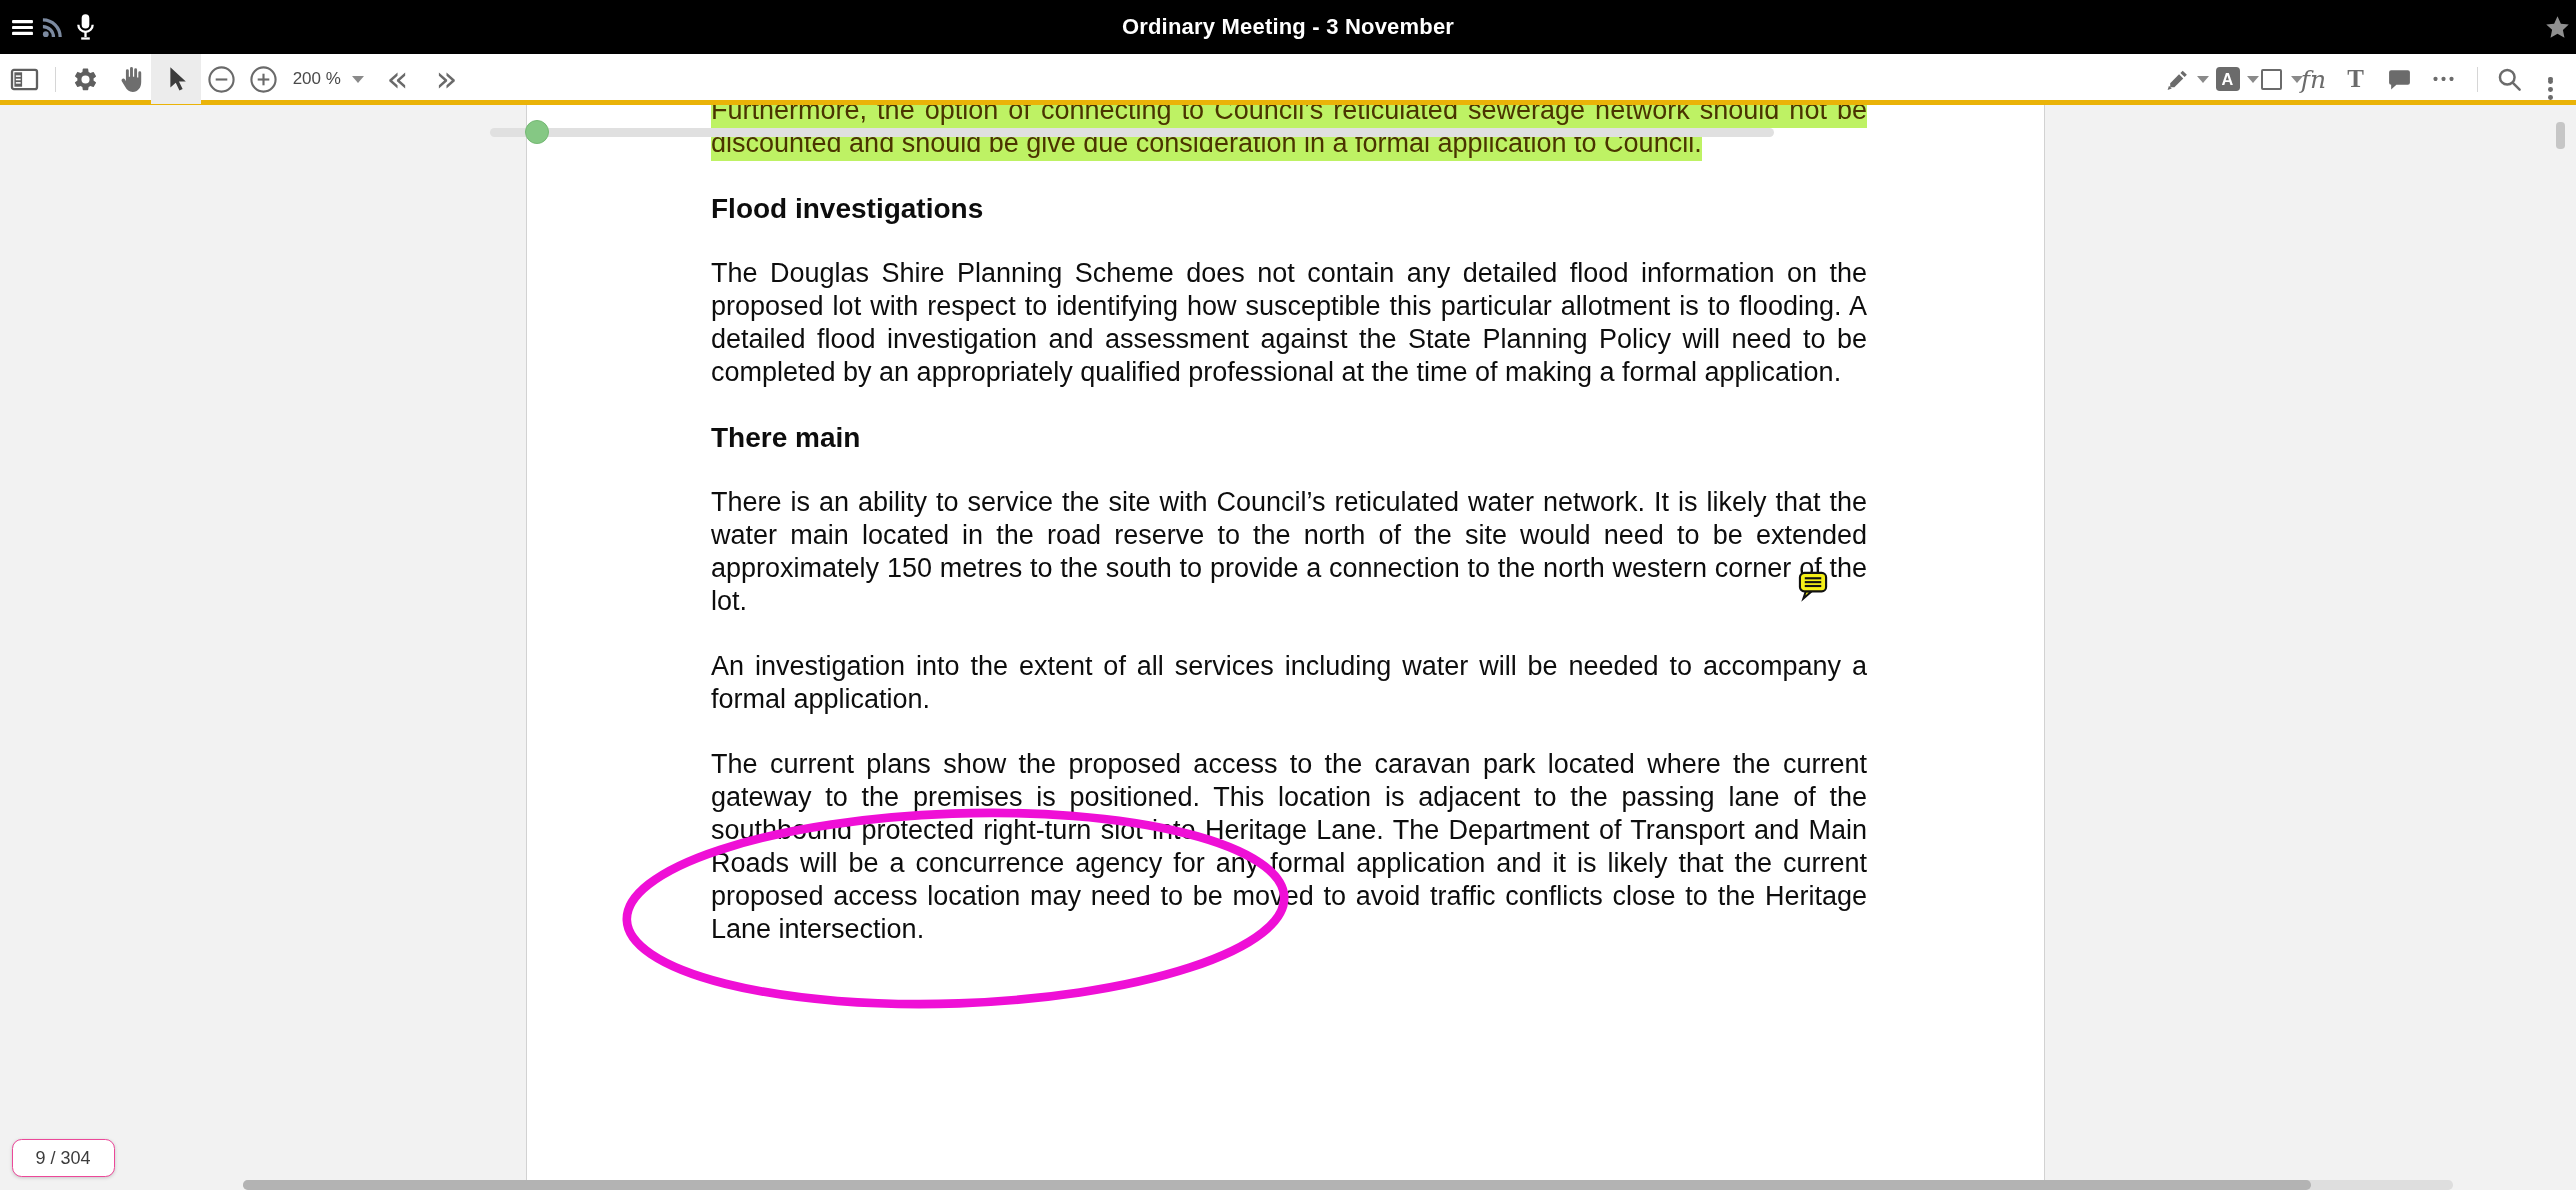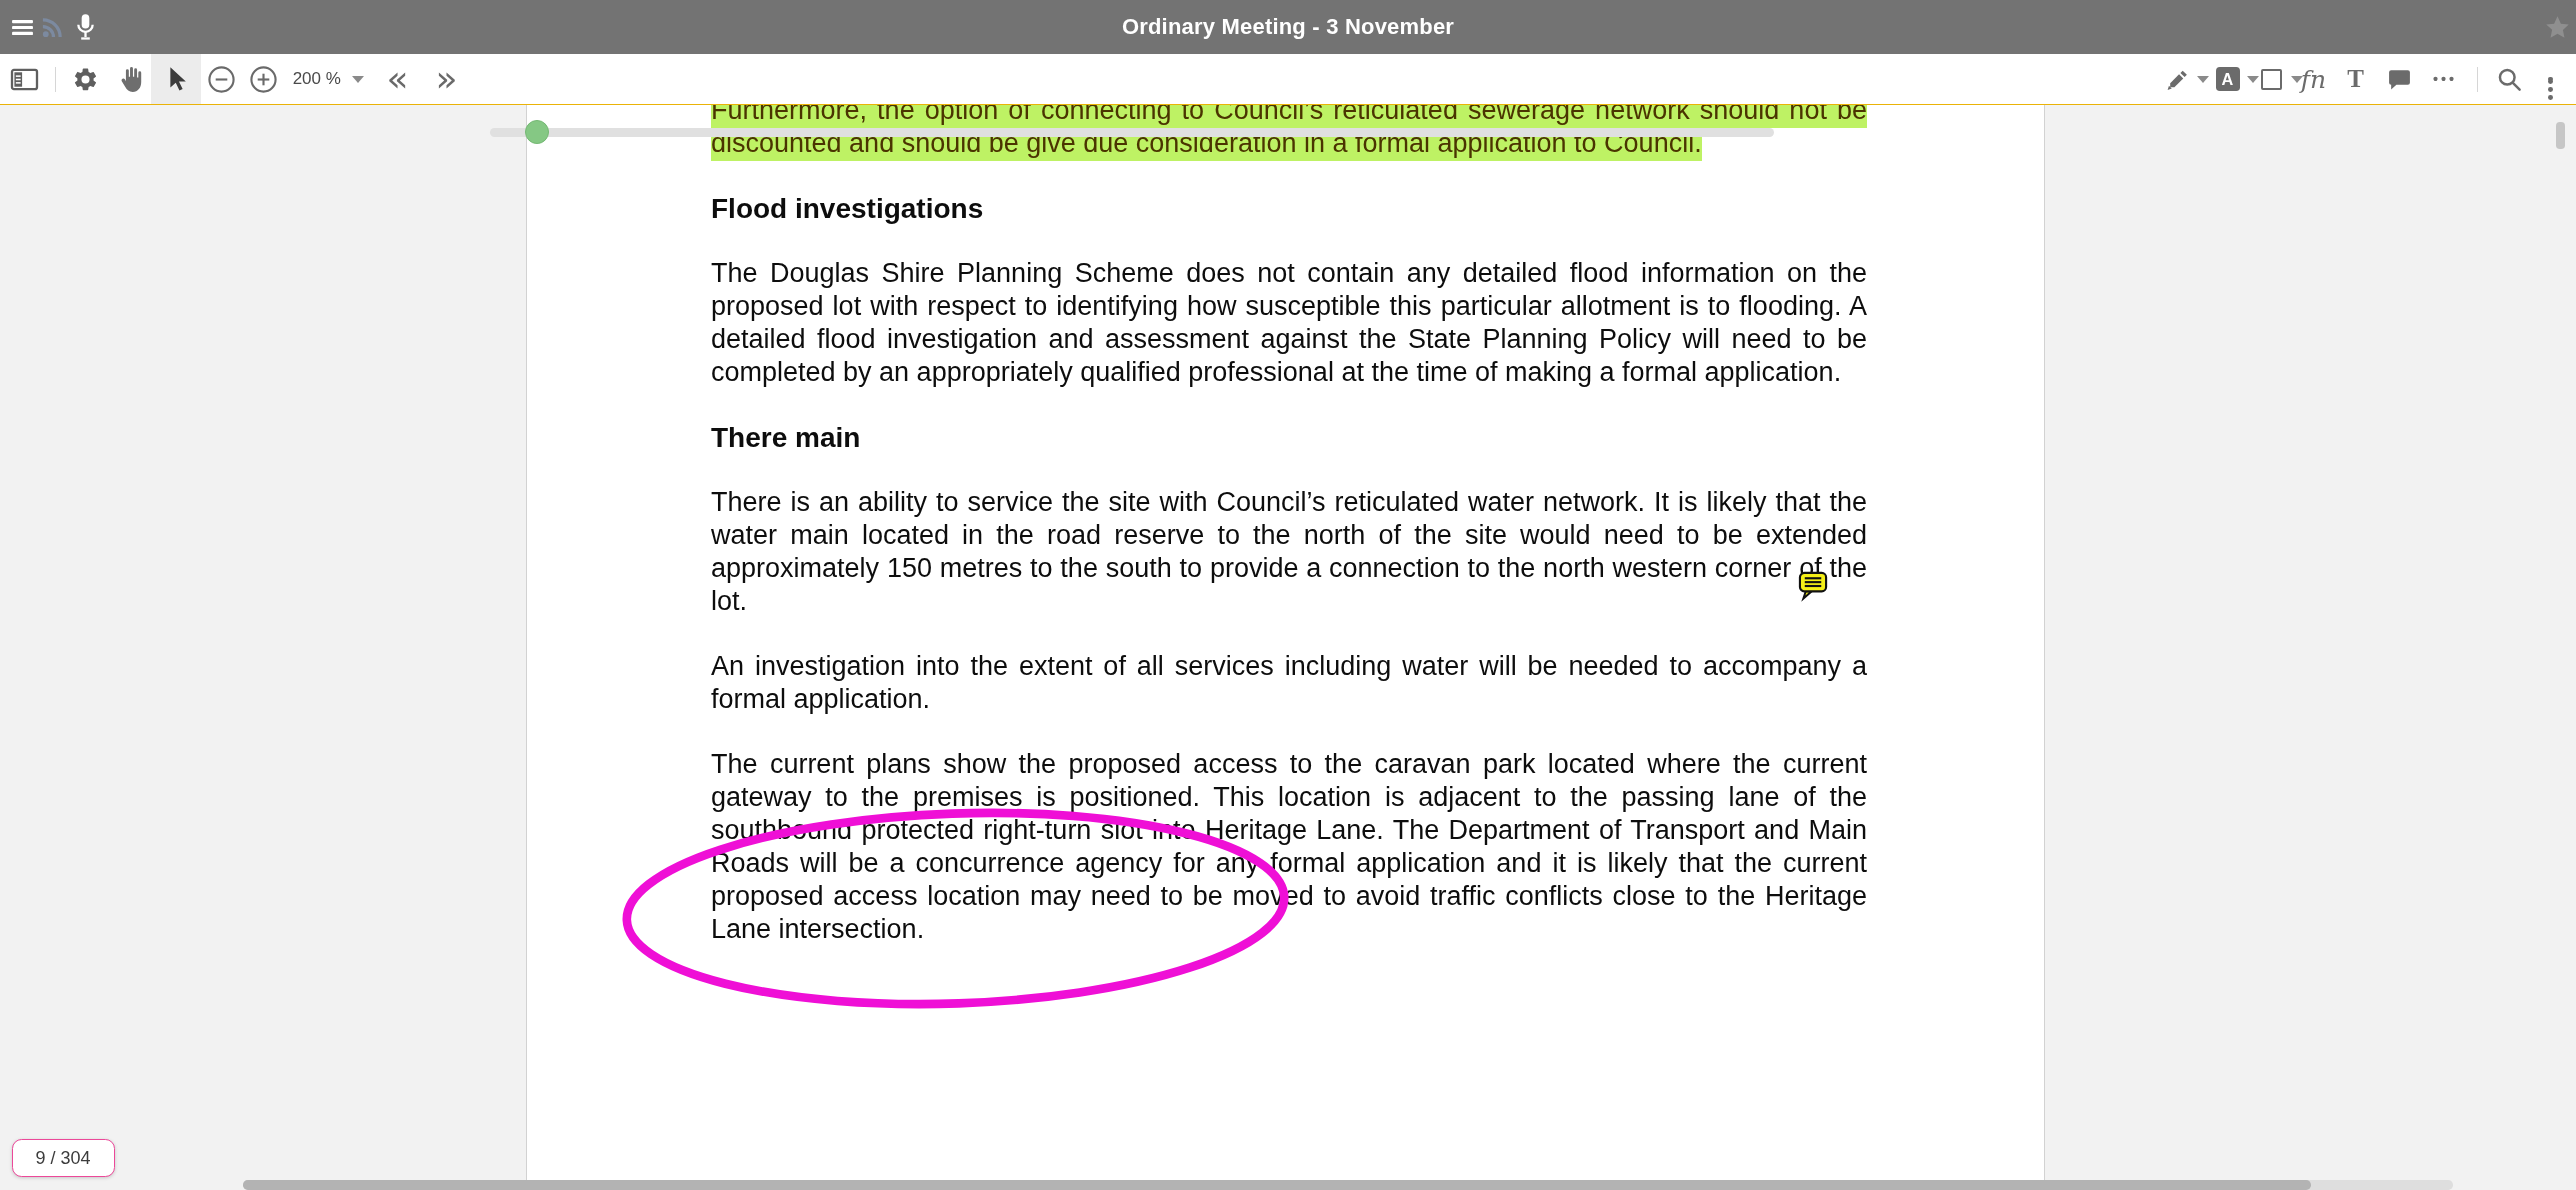--- a/index.html
+++ b/index.html
@@ -1,26 +1,26 @@
 <!DOCTYPE html>
 <html><head>
 <meta charset="utf-8">
 <style>
   * { margin:0; padding:0; box-sizing:border-box; }
   html,body { width:2576px; height:1190px; overflow:hidden; font-family:"Liberation Sans", sans-serif; }
   .screen { position:relative; width:2576px; height:1190px; background:#ffffff; overflow:hidden; }
 
   
-  .titlebar { position:absolute; left:0; top:0; width:2576px; height:54px; background:#737373; z-index:30; }
+  .titlebar { position:absolute; left:0; top:0; width:2576px; height:54px; background:#000000; z-index:30; }
   .titlebar .tb-icon { position:absolute; top:0; height:54px; display:flex; align-items:center; justify-content:center; cursor:pointer; }
   .tb-title { position:absolute; left:0; top:0; width:100%; height:54px; display:flex; align-items:center; justify-content:center;
               color:#ffffff; font-size:22px; font-weight:bold; letter-spacing:0.2px; }
 
   
-  .toolbar { position:absolute; left:0; top:54px; width:2576px; height:51px; background:#ffffff; border-bottom:1px solid #eab308; z-index:30; }
+  .toolbar { position:absolute; left:0; top:54px; width:2576px; height:51px; background:#ffffff; border-bottom:5px solid #eab308; z-index:30; }
   .tool { position:absolute; top:0; height:50px; display:flex; align-items:center; justify-content:center; cursor:pointer; }
   .tool.selected { background:#ececec; }
   .v-div { position:absolute; top:13.4px; width:1px; height:25px; background:#d6d6d6; }
   .zoom-label { font-size:17px; color:#4a4a4a; white-space:nowrap; }
   .caret-down { width:0; height:0; border-left:6.7px solid transparent; border-right:6.7px solid transparent; border-top:7.7px solid #8a8a8a; }
   .chev { font-size:36px; color:#6a6a6a; line-height:50px; font-family:"DejaVu Sans", sans-serif; }
   .slider-track { position:absolute; left:490px; top:74px; width:1284px; height:8.6px; background:#e0e0e0; border-radius:4.8px; cursor:pointer; }
   .slider-thumb { position:absolute; left:35px; top:-7.7px; width:24px; height:24px; border-radius:50%; background:#85c884; border:1px solid #74b873; cursor:grab; }
   .abox { width:24px; height:24px; background:#6b6b6b; border-radius:3.8px; color:#fff; font-weight:bold; font-size:16.3px;
           display:flex; align-items:center; justify-content:center; }

